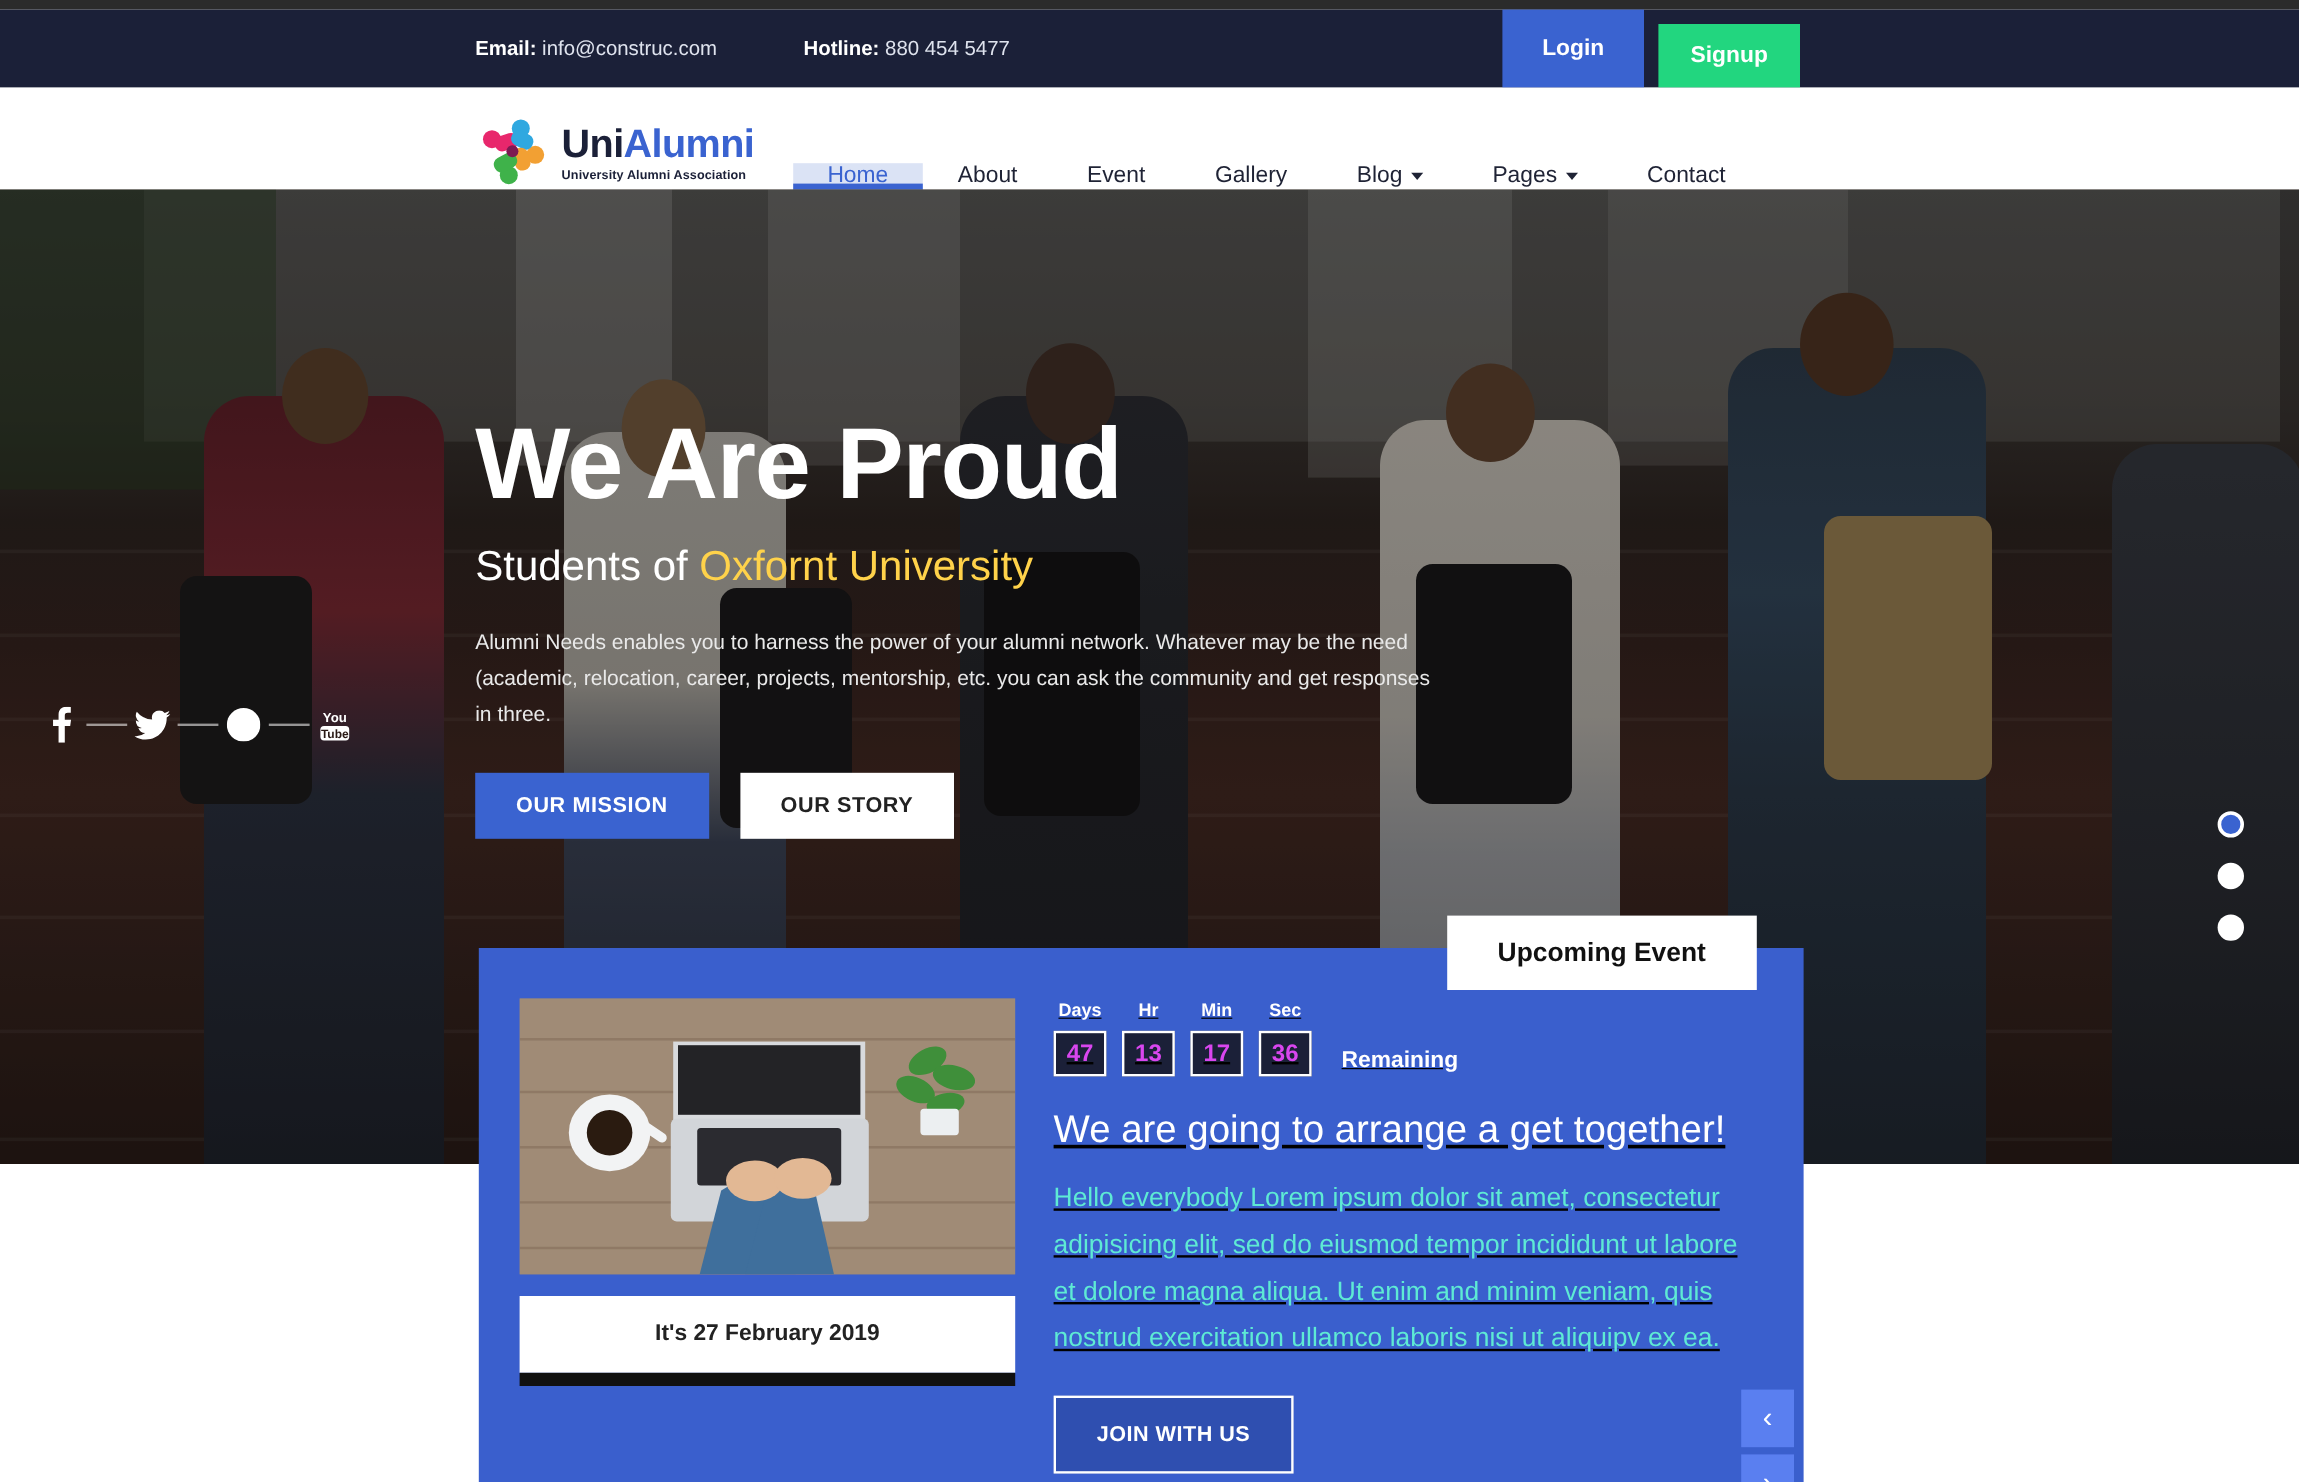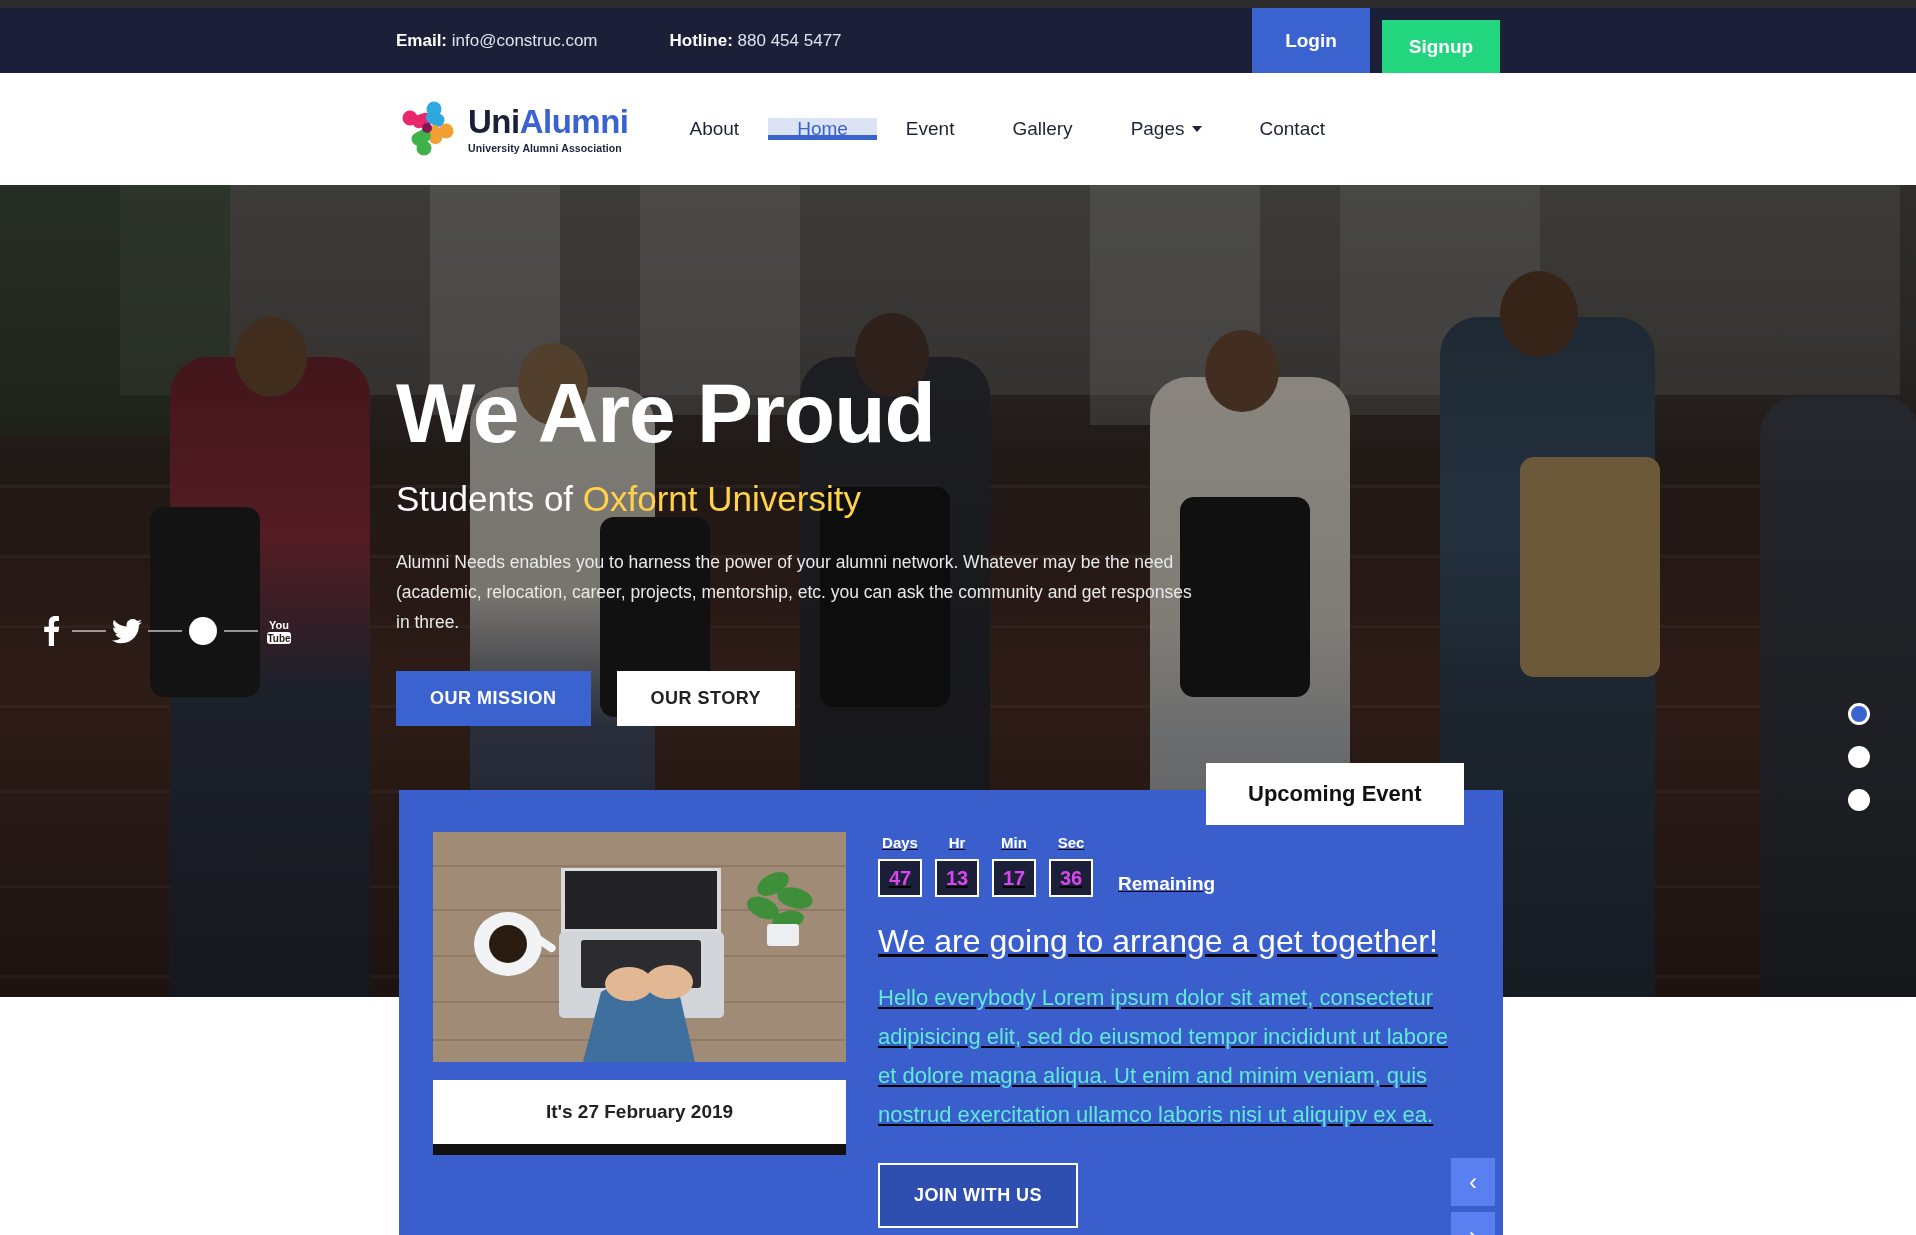--- a/index.html
+++ b/index.html
@@ -27,22 +27,22 @@
   .btn-login, .btn-signup {
     width: 118px; display: flex; align-items: center; justify-content: center;
     color: #fff; font-size: 19px; font-weight: bold; cursor: pointer; border: none;
     font-family: "Liberation Sans", sans-serif;
   }
   .btn-login { background: #3a63d0; }
   .btn-signup { background: #22d67f; margin-top: 12px; }
 
   
   .header {
-    height: 112px; background: #ffffff; width: 100%;
-    display: flex; align-items: center; position: relative;
+    height: 85px; background: #ffffff; width: 100%;
+    display: flex; align-items: flex-end; position: relative;
   }
   .logo-wrap { display: flex; align-items: center; gap: 10px; margin-left: 396px; }
   .logo-mark { width: 62px; height: 62px; position: relative; }
   .logo-text { display: flex; flex-direction: column; line-height: 1; }
   .logo-title { font-size: 33px; font-weight: bold; letter-spacing: -0.5px; }
   .logo-title .uni { color: #1b2038; }
   .logo-title .alumni { color: #3a63d0; }
   .logo-sub { font-size: 10.5px; font-weight: bold; color: #1b2038; margin-top: 5px; letter-spacing: 0.1px; }
 
   .nav { display: flex; align-items: stretch; margin-left: 32px; }
@@ -184,31 +184,35 @@
     </div>
     <div class="logo-text">
       <div class="logo-title">
         <span class="uni">Uni</span><span class="alumni">Alumni</span>
       </div>
       <div class="logo-sub">University Alumni Association</div>
     </div>
   </div>
 
   <div class="nav">
-    <div class="nav-item">
-        <span>About</span>
-      </div>
     <div class="nav-item active">
         <span>Home</span>
       </div>
     <div class="nav-item">
+        <span>About</span>
+      </div>
+    <div class="nav-item">
         <span>Event</span>
       </div>
     <div class="nav-item">
         <span>Gallery</span>
+      </div>
+    <div class="nav-item">
+        <span>Blog</span>
+        <span class="caret"></span>
       </div>
     <div class="nav-item">
         <span>Pages</span>
         <span class="caret"></span>
       </div>
     <div class="nav-item">
         <span>Contact</span>
       </div>
   </div>
 </div>

